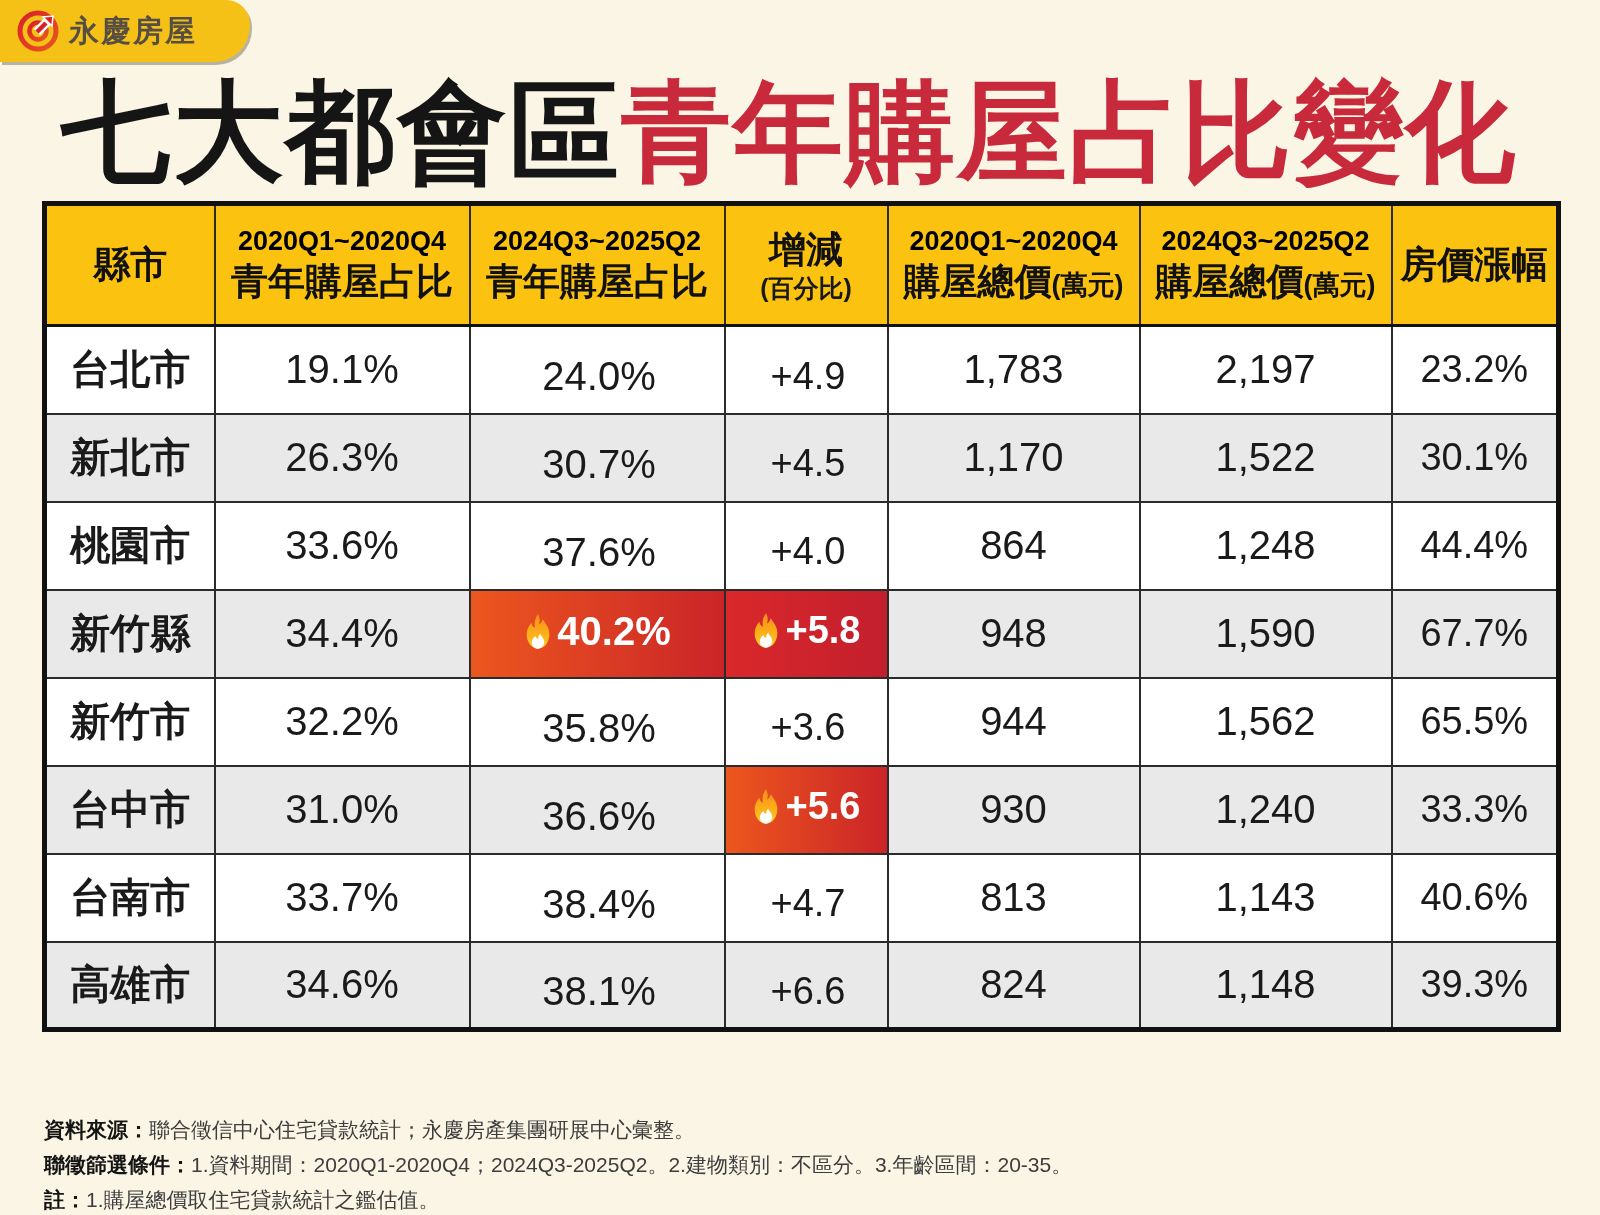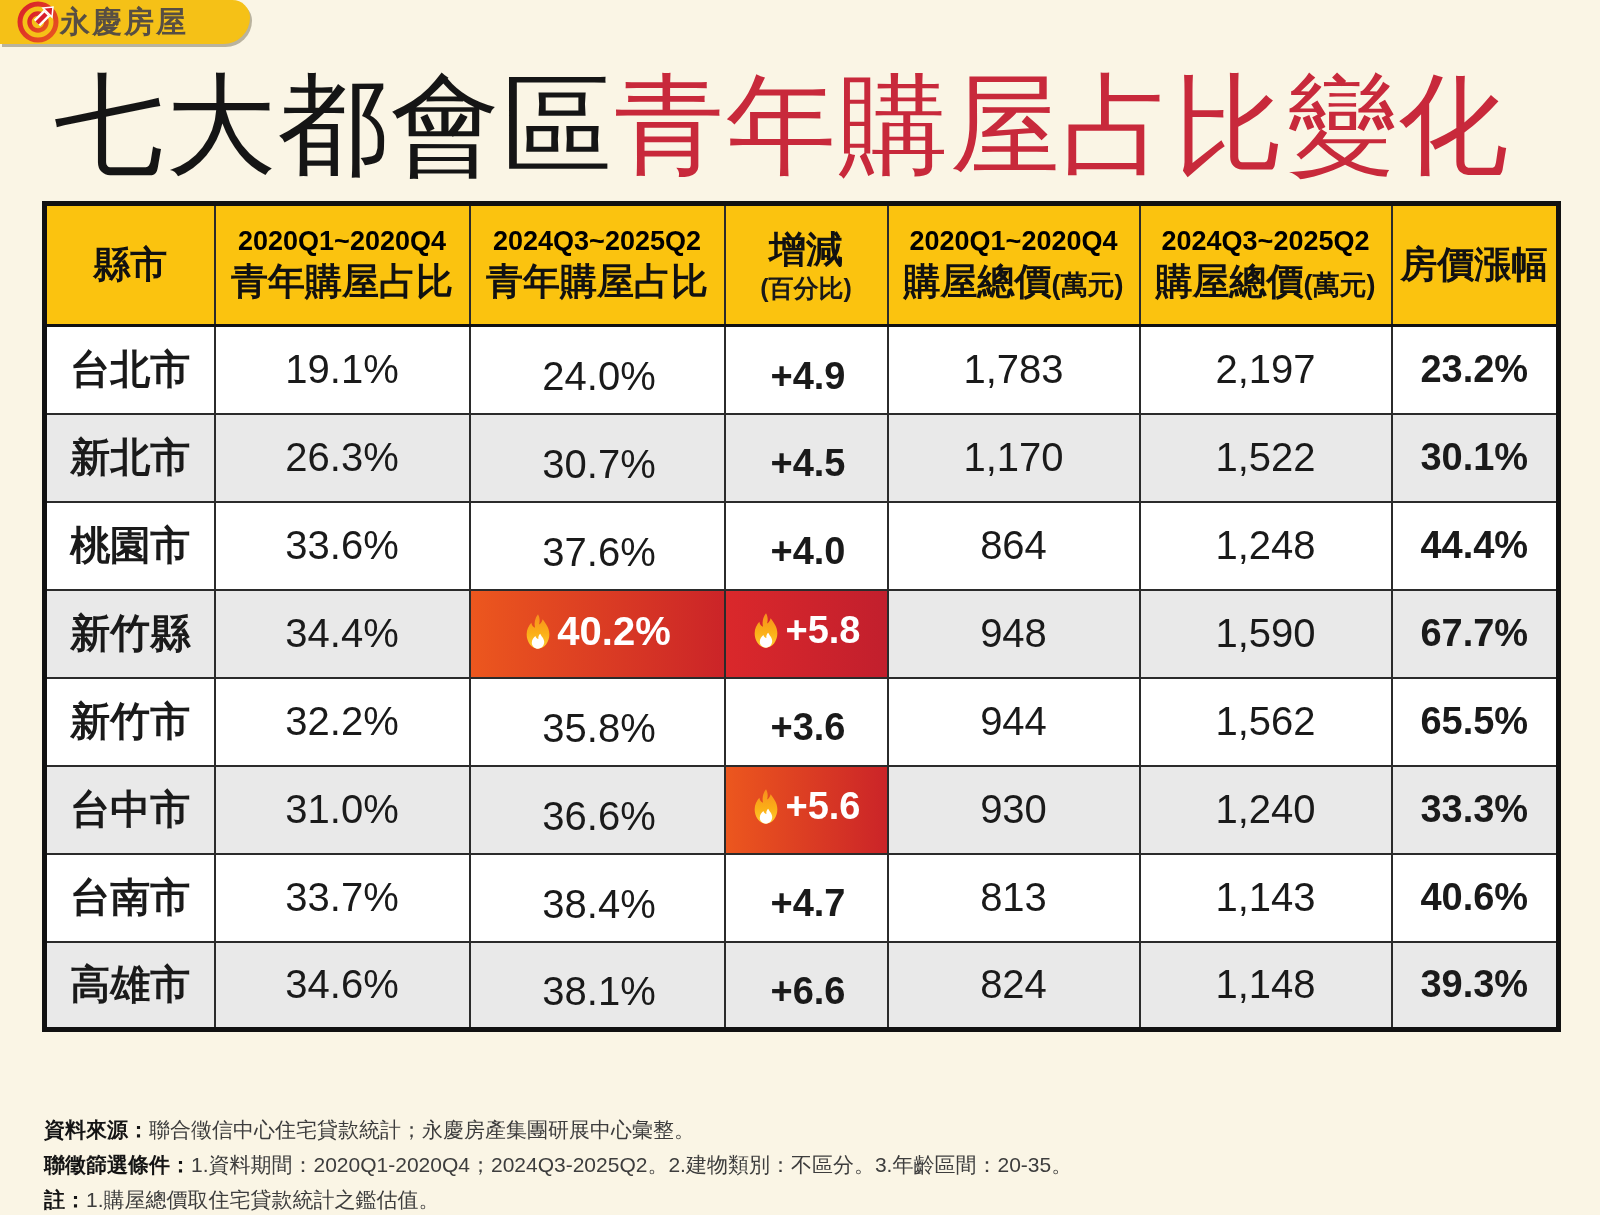--- a/index.html
+++ b/index.html
@@ -6,36 +6,36 @@
   body{
     width:1600px;height:1215px;
     background:#FAF5E5;
     font-family:"Liberation Sans","DejaVu Sans",sans-serif;
     position:relative;overflow:hidden;
     color:#1a1a1a;
   }
   
   .badge{
     position:absolute;top:0;left:0;
-    width:250px;height:44px;
+    width:250px;height:62px;
     background:#F5C117;
     border-radius:0 24px 36px 0;
     box-shadow:2px 3px 0 rgba(150,143,120,.65);
-    display:flex;align-items:center;
+    display:flex;align-items:center;gap:9px;
     padding-left:16px;box-sizing:border-box;
   }
   .badge .brand-text{
     font-size:30px;font-weight:800;color:#574E43;letter-spacing:2px;
   }
   .logo-mark{width:44px;height:44px;display:block;}
   
   .main-title{
     position:absolute;left:50px;top:52px;width:1510px;
-    font-size:110px;font-weight:400;letter-spacing:2px;
-    line-height:1.25;white-space:nowrap;margin:4px;
+    font-size:110px;font-weight:700;letter-spacing:2px;
+    line-height:1.25;white-space:nowrap;margin:11px;
   }
   .t-black{color:#151515;}
   .t-red{color:#C8293B;}
   
   .tbl-wrap{position:absolute;left:42px;top:201px;}
   table{
     border-collapse:collapse;table-layout:fixed;
     border:5px solid #111;
     width:1514px;
   }
@@ -48,21 +48,21 @@
   }
   .h-period{font-size:27px;font-weight:600;color:#000000;line-height:1.3;}
   .h-label{font-size:37px;font-weight:800;color:#111;line-height:1.25;}
   .h-sub{font-size:25px;font-weight:700;color:#191919;line-height:1.2;}
   .h-unit{font-size:27px;font-weight:700;}
   tbody tr{height:88px;}
   tbody tr:nth-child(odd) td{background:#FFFFFF;}
   tbody tr:nth-child(even) td{background:#E9E9E9;}
   .td-city{font-size:40px;font-weight:800;}
   .td-num{font-size:40px;font-weight:400;}
-  .td-bold{font-size:38px;font-weight:700;}
+  .td-bold{font-size:38px;font-weight:400;}
   
   tbody tr td.hot-orange{
     background:linear-gradient(90deg,#EC571E 0%,#CB2428 100%);
     color:#fff;font-weight:700;
   }
   tbody tr td.hot-red{
     background:linear-gradient(90deg,#DA282B 0%,#C21F2D 100%);
     color:#fff;font-weight:800;
   }
   .cellwrap{display:inline-flex;align-items:center;justify-content:center;gap:4px;}

